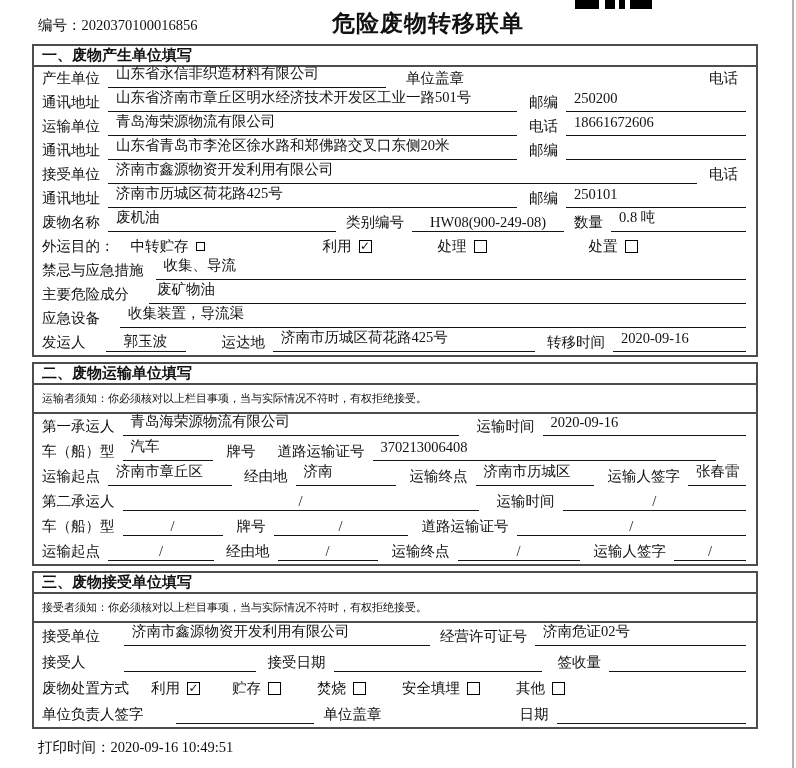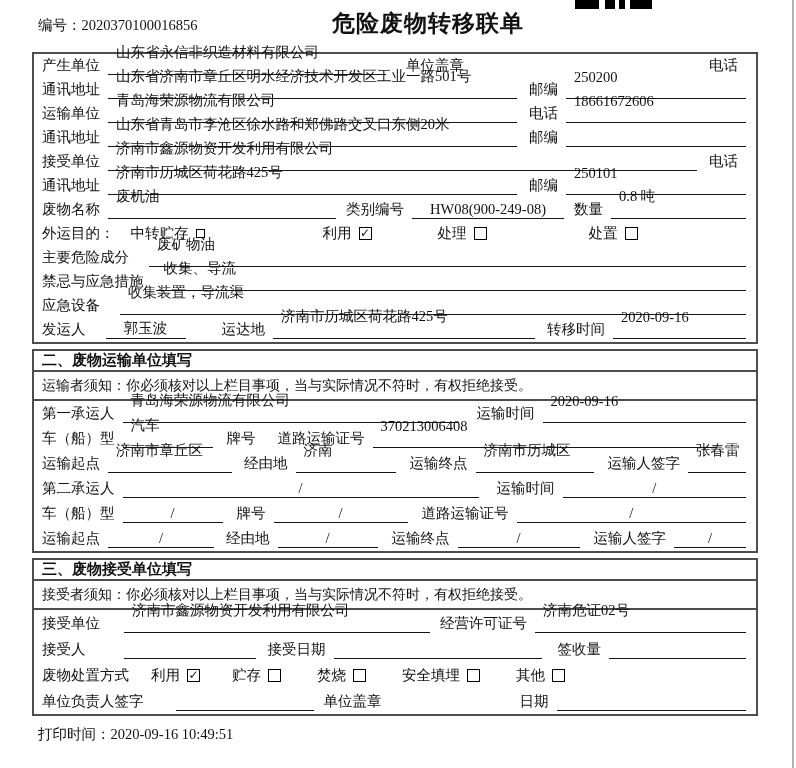--- a/index.html
+++ b/index.html
@@ -2,40 +2,40 @@
 <html><head>
 <meta charset="utf-8">
 <style>
   * { margin:0; padding:0; box-sizing:border-box; }
   html,body { width:796px; height:768px; background:#ffffff; overflow:hidden;
     font-family:"Liberation Serif","DejaVu Serif",serif; color:#111; }
   .page { position:relative; width:796px; height:768px; padding:8px 36px 0 32px; }
   .right-edge { position:absolute; top:0; left:792px; width:2px; height:768px; background:#b3b3b3; }
 
   
-  .hdr { position:relative; height:32px; margin-bottom:12px; }
+  .hdr { position:relative; height:32px; margin-bottom:4px; }
   .serial { position:absolute; left:6px; top:8px; font-size:14.5px; }
   .title { position:absolute; left:300px; top:0; font-size:23px; font-weight:bold; letter-spacing:1px; }
   .qr { position:absolute; left:543px; top:-8px; height:9px; display:flex; }
   .qr span { display:inline-block; height:9px; }
   .qr .b { background:#000; }
   .qr .w { background:transparent; }
 
   
   .box { border:2px solid #4d4d4d; margin-bottom:5px; width:726px; }
   .sec-title { font-weight:bold; font-size:15px; padding:1px 8px 2px 8px; height:21px;
     border-bottom:2px solid #4d4d4d; display:flex; align-items:center; }
   .row { display:flex; align-items:flex-end; height:24px; padding:0 10px 3px 8px;
     font-size:14.5px; white-space:nowrap; }
   .row25 { height:25px; }
   .row26 { height:26px; }
   .notice { height:29px; border-bottom:2px solid #4d4d4d; display:flex; align-items:center;
-    padding:0 8px; font-size:14px; }
+    padding:0 8px; font-size:11px; }
   .l { margin-right:8px; flex:none; }
-  .u { border-bottom:1px solid #151515; padding:0 4px 12px 8px; overflow:hidden; flex:none; }
+  .u { border-bottom:1px solid #151515; padding:0 4px 4px 8px; overflow:hidden; flex:none; }
   .fx { flex:1 1 auto; }
   .c { text-align:center; padding:0 4px; }
 
   
   .opt { display:inline-flex; align-items:center; flex:none; }
   .cb { width:13px; height:13px; border:1.5px solid #000; margin-left:7px; margin-bottom:1px;
     display:inline-flex; align-items:center; justify-content:center;
     font-size:12px; line-height:11px; font-family:"DejaVu Sans",sans-serif; }
   .cb-sm { width:9px; height:9px; border:1.2px solid #000; }
 
@@ -55,20 +55,21 @@
         <span class="w" style="width:4px"></span>
         <span class="b" style="width:6px"></span>
         <span class="w" style="width:5px"></span>
         <span class="b" style="width:22px"></span>
     </div>
     <div class="serial"><span>编号：</span><span>2020370100016856</span></div>
     <div class="title">危险废物转移联单</div>
   </div>
 
   <div class="box">
+    <div class="sec-title">一、废物产生单位填写</div>
 
     <div class="row">
       <span class="l">产生单位</span>
       <span class="u" style="width:278px">山东省永信非织造材料有限公司</span>
       <span class="l" style="margin-left:20px">单位盖章</span>
       <span class="fx"></span>
       <span class="l">电话</span>
     </div>
 
     <div class="row">
@@ -137,27 +138,27 @@
       </span>
       <span class="opt" style="margin-left:102px">
         <span>处置</span>
         <span class="cb">
             <i></i>
           </span>
       </span>
     </div>
 
     <div class="row">
+      <span class="l">禁忌与应急措施</span>
+      <span class="u fx" style="margin-left:4px">收集、导流</span>
+    </div>
+
+    <div class="row">
       <span class="l">主要危险成分</span>
       <span class="u fx" style="margin-left:12px">废矿物油</span>
-    </div>
-
-    <div class="row">
-      <span class="l">禁忌与应急措施</span>
-      <span class="u fx" style="margin-left:4px">收集、导流</span>
     </div>
 
     <div class="row">
       <span class="l">应急设备</span>
       <span class="u fx" style="margin-left:12px">收集装置，导流渠</span>
     </div>
 
     <div class="row">
       <span class="l">发运人</span>
       <span class="u c" style="width:80px;margin-left:12px">郭玉波</span>

